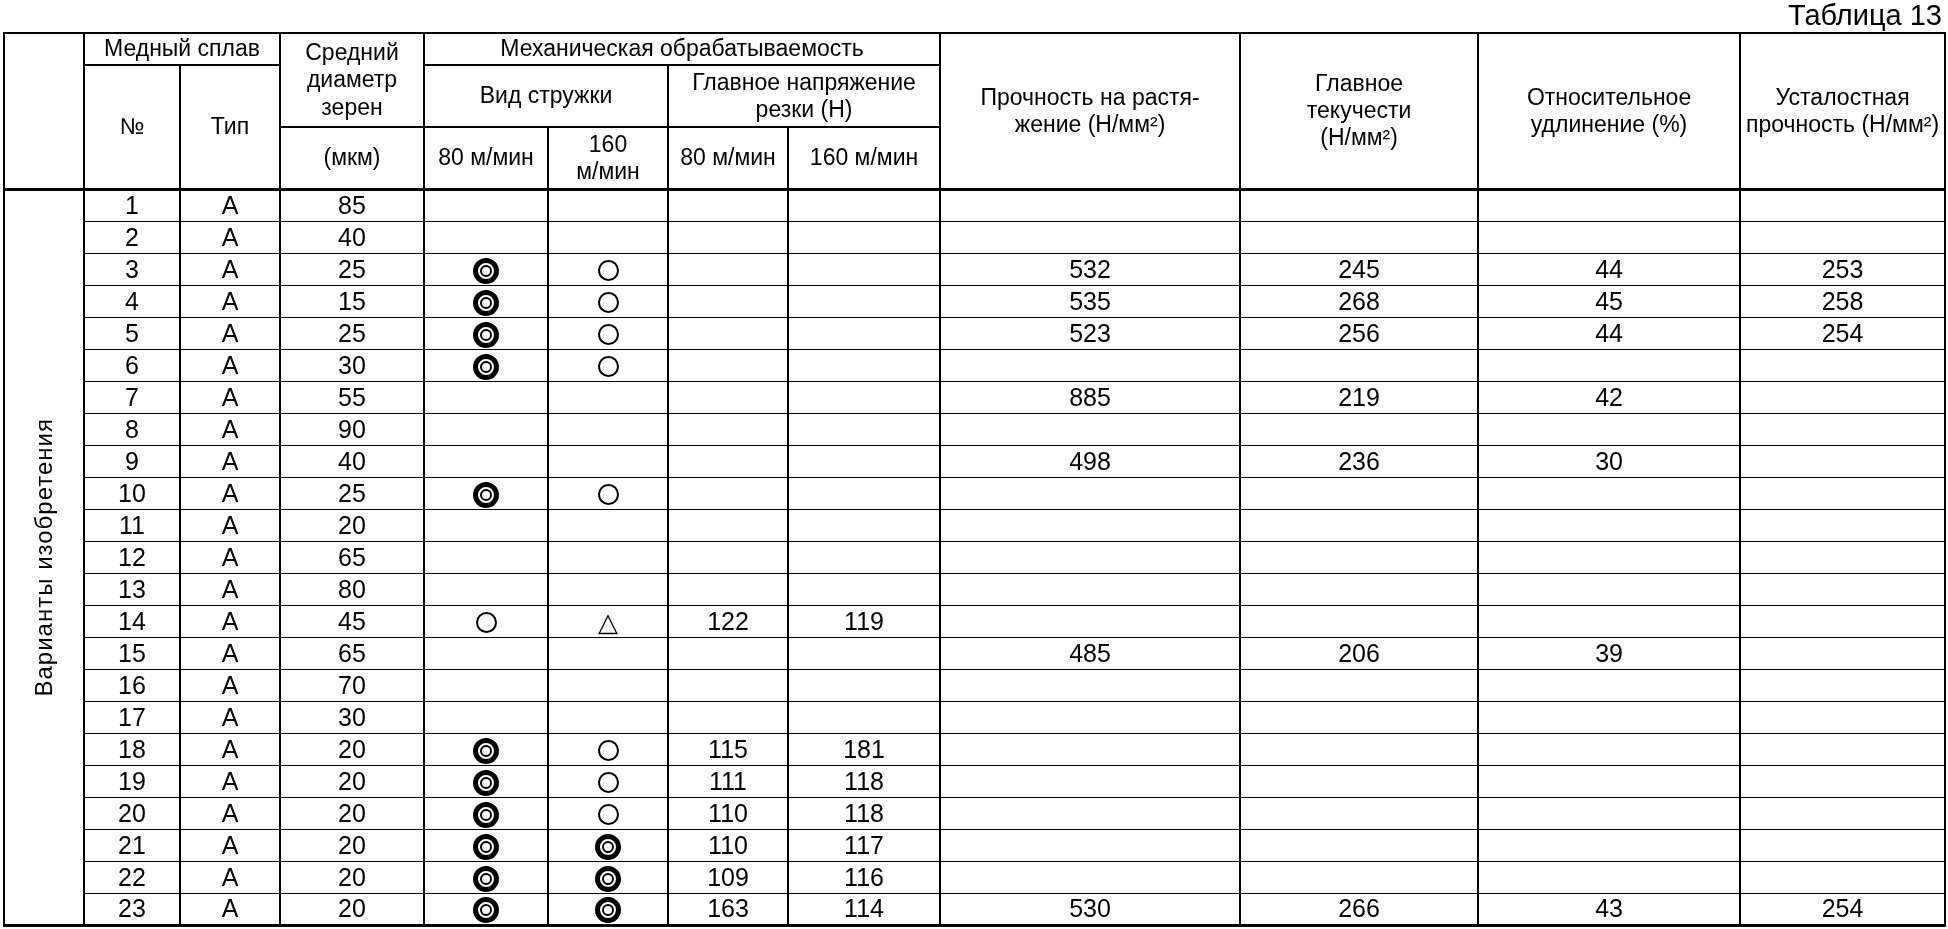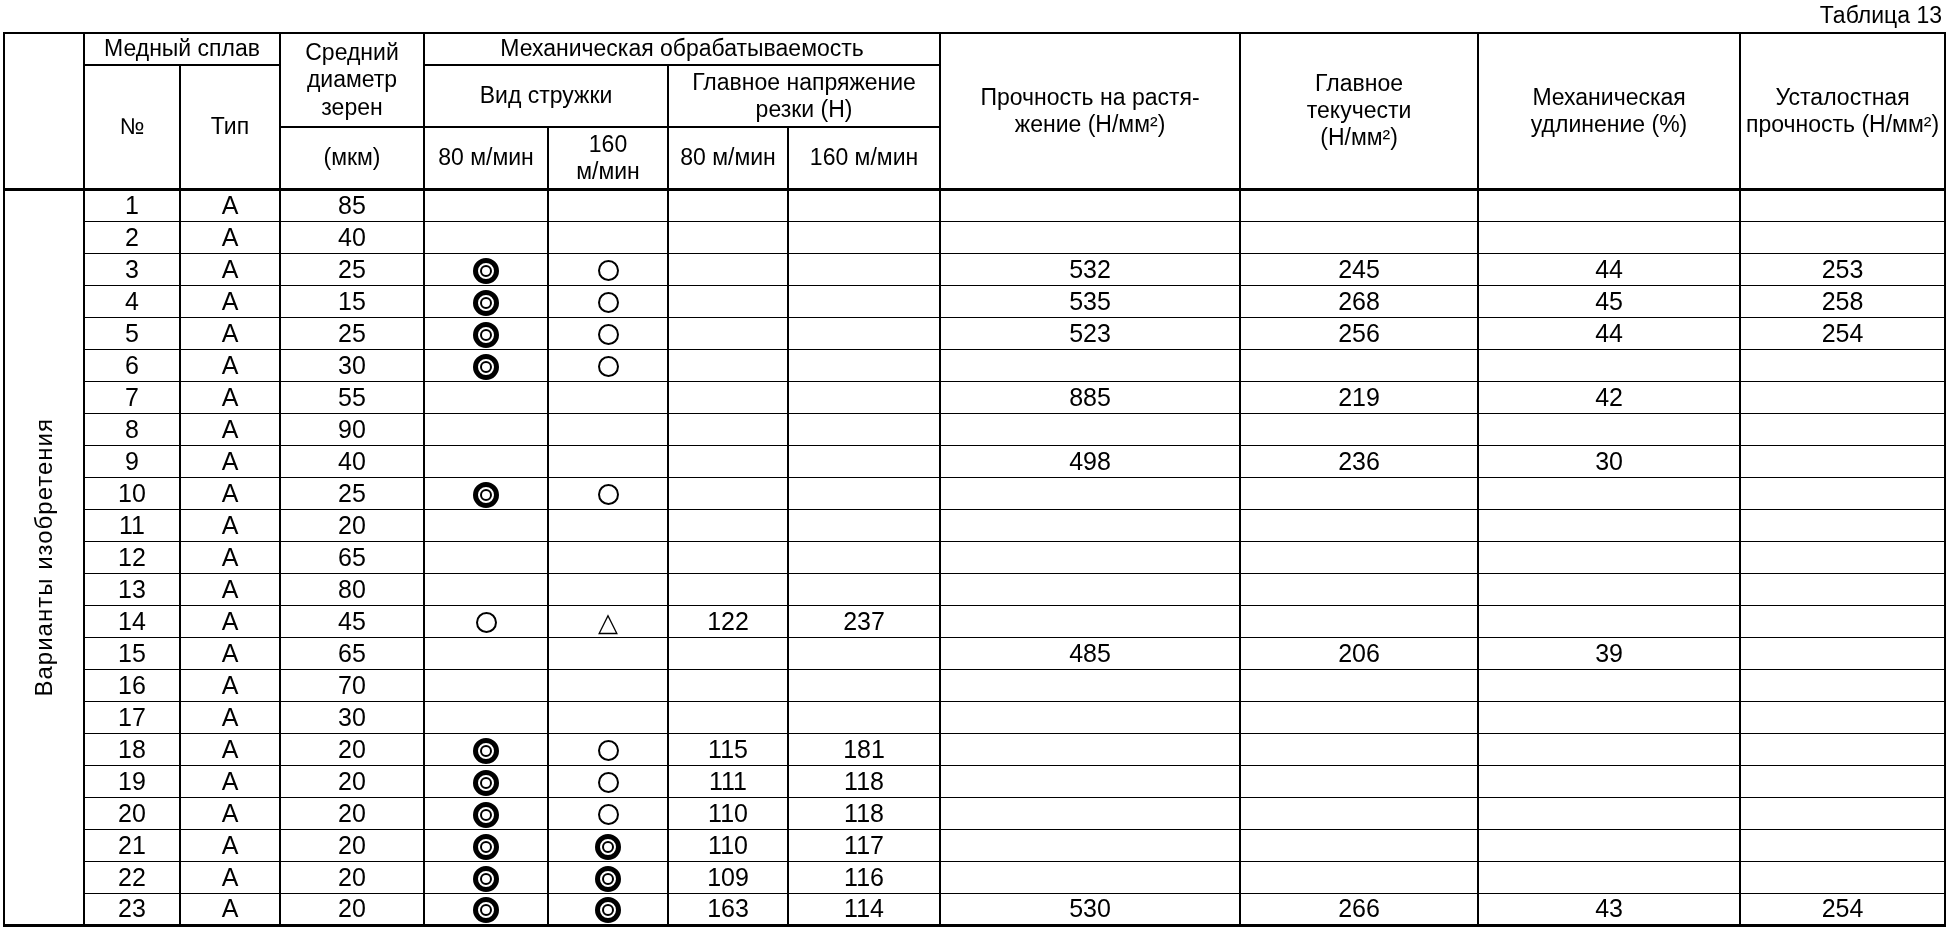--- a/index.html
+++ b/index.html
@@ -15,21 +15,21 @@
     position: relative;
     width: 1948px;
     height: 929px;
     background: #fff;
     overflow: hidden;
   }
   .caption {
     position: absolute;
     top: 2px;
     right: 6px;
-    font-size: 23px;
+    font-size: 29px;
     line-height: 26px;
     white-space: nowrap;
   }
   table.main {
     position: absolute;
     left: 3px;
     top: 32px;
     border-collapse: collapse;
     table-layout: fixed;
     width: 1941px;
@@ -130,21 +130,21 @@
         <td colspan="2">Медный сплав</td>
         <td rowspan="2" class="pre">Средний
 диаметр
 зерен</td>
         <td colspan="4">Механическая обрабатываемость</td>
         <td rowspan="3" class="pre hb">Прочность на растя-
 жение (Н/мм²)</td>
         <td rowspan="3" class="pre hb">Главное
 текучести
 (Н/мм²)</td>
-        <td rowspan="3" class="pre hb">Механическая
+        <td rowspan="3" class="pre hb">Относительное
 удлинение (%)</td>
         <td rowspan="3" class="pre hb">Усталостная
 прочность (Н/мм²)</td>
       </tr>
       <tr class="hr2">
         <td rowspan="2" class="hb">№</td>
         <td rowspan="2" class="hb">Тип</td>
         <td colspan="2">Вид стружки</td>
         <td colspan="2" class="pre">Главное напряжение
 резки (Н)</td>
@@ -341,21 +341,21 @@
         <td></td>
         <td></td>
       </tr>
       <tr>
         <td>14</td>
         <td>А</td>
         <td>45</td>
         <td><span class="sym-circle"></span></td>
         <td><span class="sym-triangle">△</span></td>
         <td>122</td>
-        <td>237</td>
+        <td>119</td>
         <td></td>
         <td></td>
         <td></td>
         <td></td>
       </tr>
       <tr>
         <td>15</td>
         <td>А</td>
         <td>65</td>
         <td></td>

